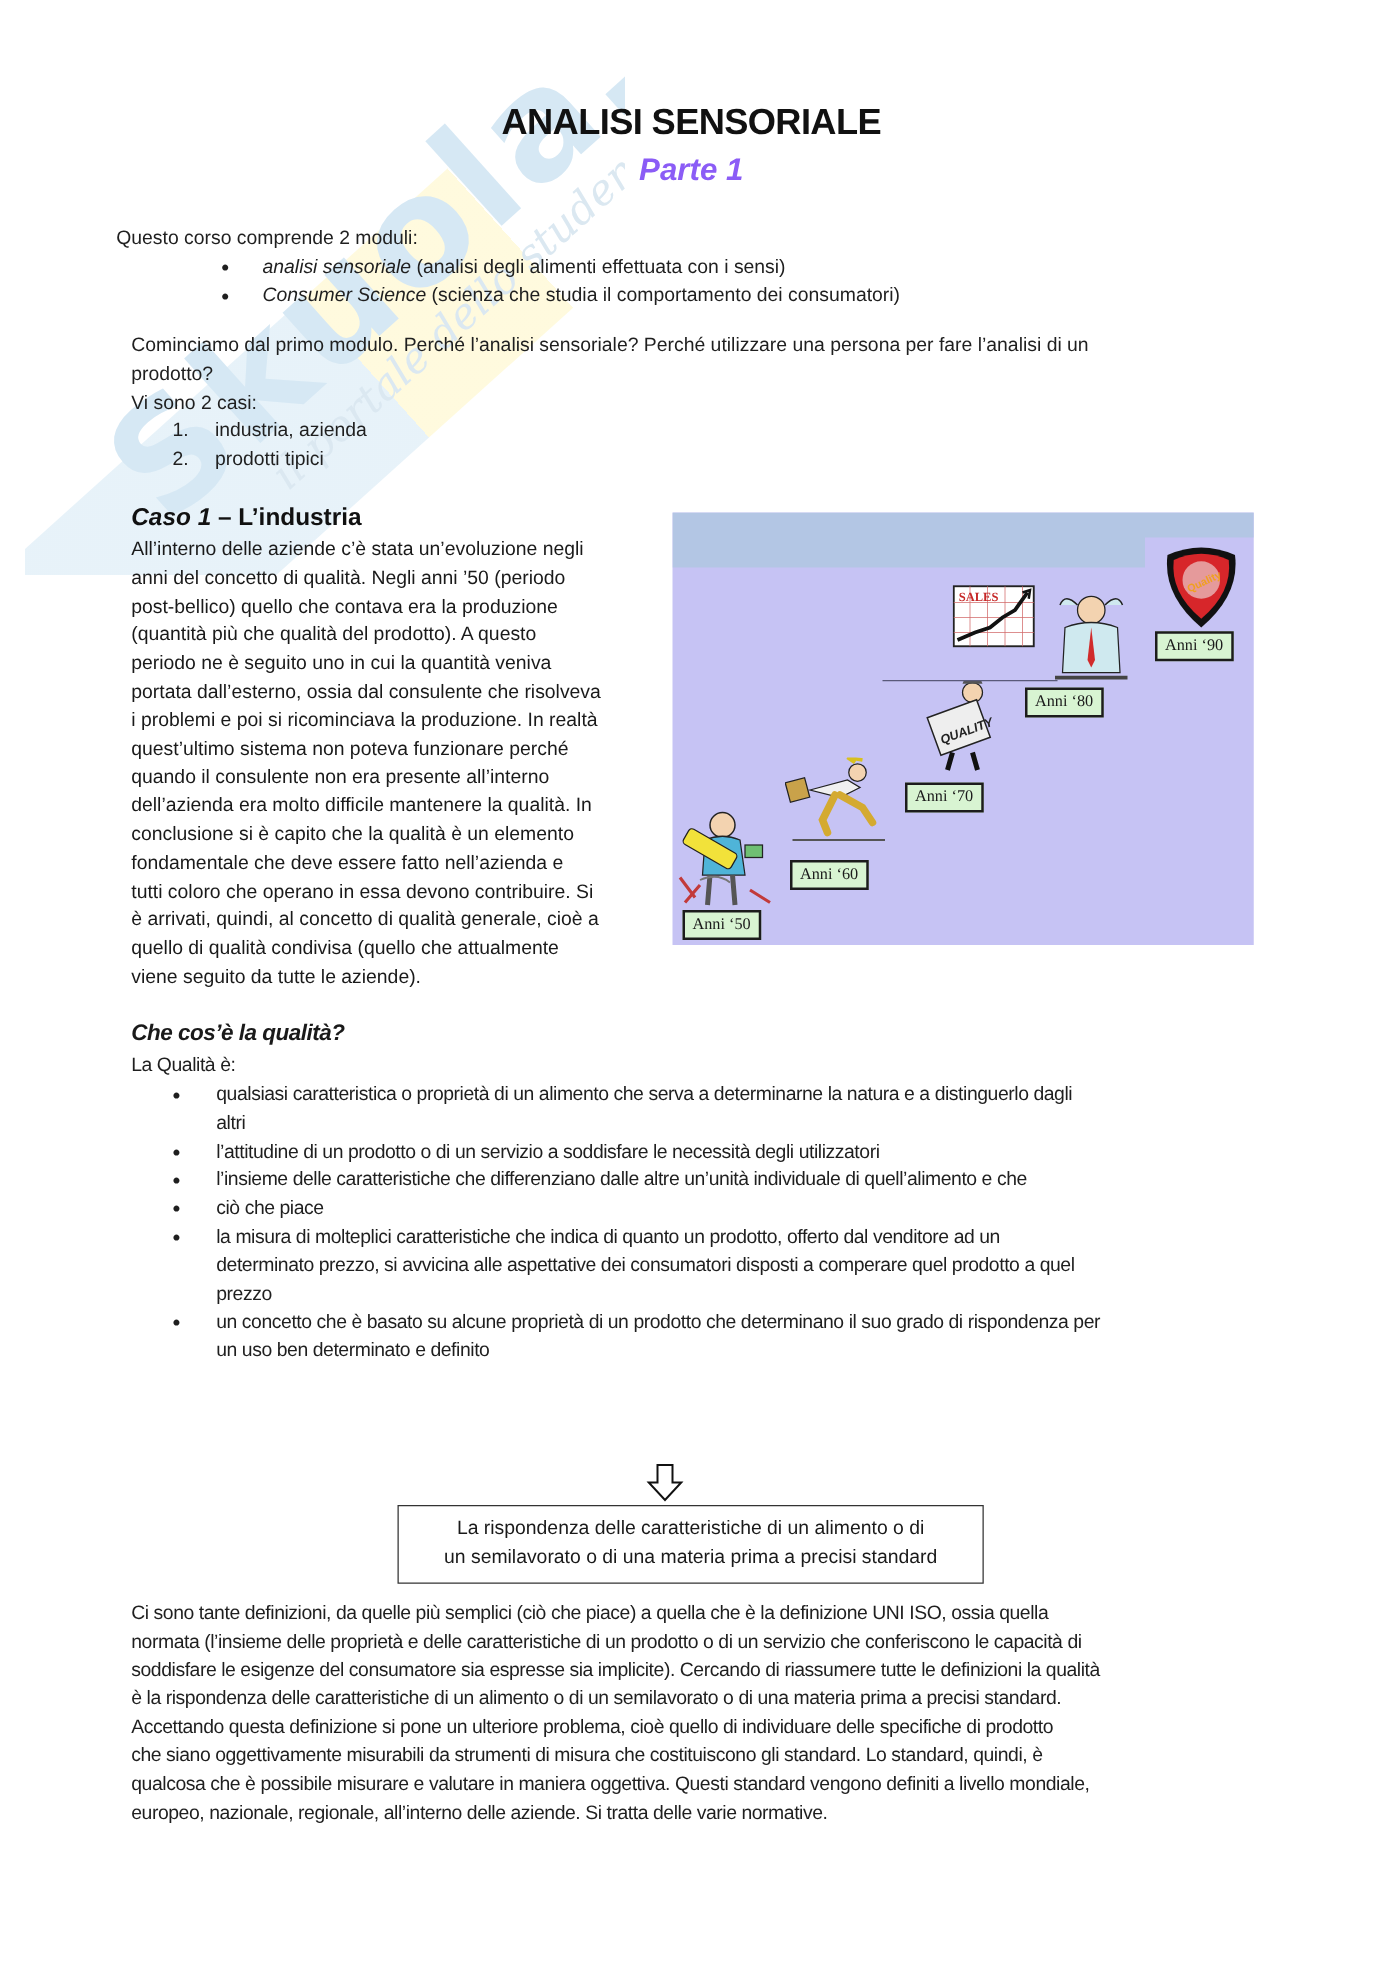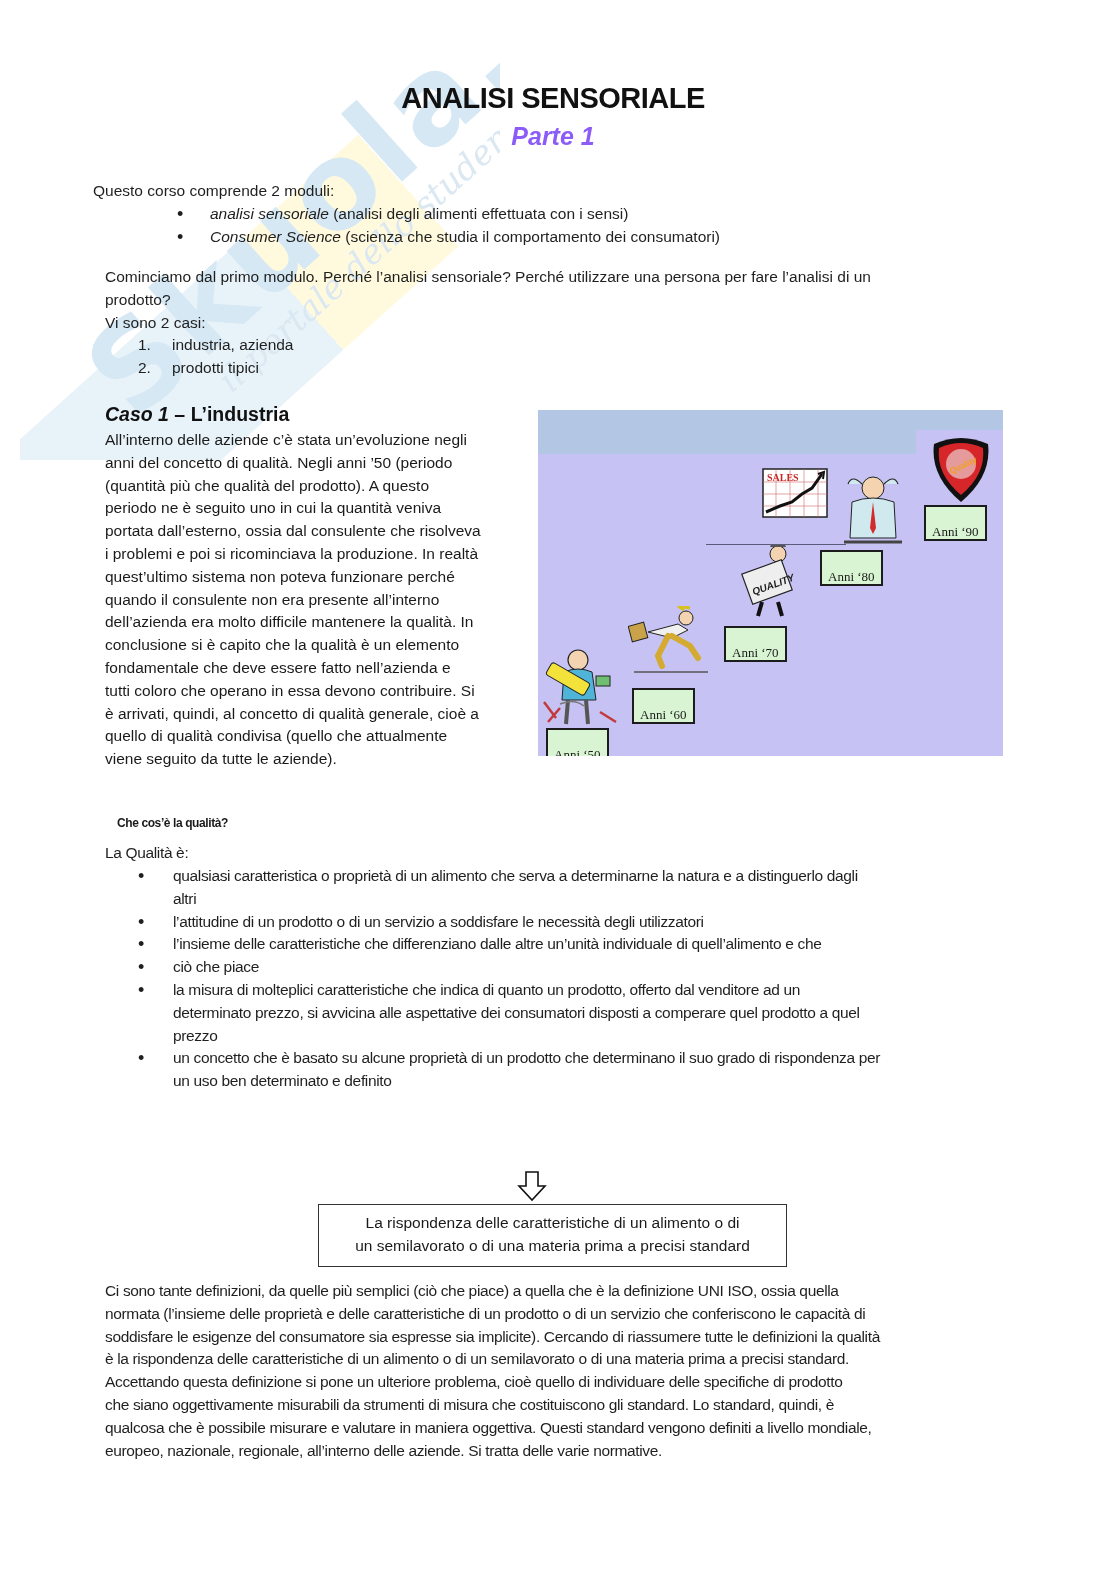--- a/index.html
+++ b/index.html
@@ -71,30 +71,30 @@
     .case-body { left: 105px; top: 429px; width: 430px; font-size: 15.5px; line-height: 22.8px; }
 
     
     .illus {
       left: 538px; top: 410px; width: 465px; height: 346px;
       background: #c6c3f4; overflow: hidden;
     }
     .illus .topband { position: absolute; left: 0; top: 0; width: 378px; height: 44px; background: #b3c6e4; }
     .illus .topband2 { position: absolute; left: 378px; top: 0; width: 87px; height: 20px; background: #b3c6e4; }
     .yr {
-      position: absolute; height: 24px; padding: 16px 6px;
+      position: absolute; height: 24px; padding: 0 6px;
       background: #d8f4d2; border: 2px solid #1c1c1c;
       font-family: "Liberation Serif", serif; font-size: 13px; color: #1b1b1b;
       line-height: 18px;
     }
     .figure { position: absolute; }
     .floorline { position: absolute; height: 1px; background: #5a5a7a; }
 
     .h-quality {
-      left: 117px; top: 816px; font-size: 12px; color: #1a1a1a;
+      left: 105px; top: 816px; font-size: 18px; font-style: italic; color: #1a1a1a;
       letter-spacing: -0.4px;
     }
     .qual-intro { left: 105px; top: 842px; }
     .qual-list { left: 105px; top: 865px; width: 900px; }
     .qual-list li { padding-left: 68px; }
     .qual-list li .dot { position: absolute; left: 33px; top: 0; }
 
     .arrow { left: 517px; top: 1170px; width: 30px; height: 32px; }
     .defbox {
       left: 318px; top: 1204px; width: 469px; height: 63px;
@@ -134,20 +134,21 @@
   </div>
   <ol class="abs txt bul-list num-list" style="list-style:none">
     <li><span class="n">1.</span><span>industria, azienda</span></li>
     <li><span class="n">2.</span><span>prodotti tipici</span></li>
   </ol>
 
   <h3 class="abs h-case"><span class="it">Caso 1</span><span> – L’industria</span></h3>
   <div class="abs case-body" id="case-body">
       <div>All’interno delle aziende c’è stata un’evoluzione negli</div>
       <div>anni del concetto di qualità. Negli anni ’50 (periodo</div>
+      <div>post-bellico) quello che contava era la produzione</div>
       <div>(quantità più che qualità del prodotto). A questo</div>
       <div>periodo ne è seguito uno in cui la quantità veniva</div>
       <div>portata dall’esterno, ossia dal consulente che risolveva</div>
       <div>i problemi e poi si ricominciava la produzione. In realtà</div>
       <div>quest’ultimo sistema non poteva funzionare perché</div>
       <div>quando il consulente non era presente all’interno</div>
       <div>dell’azienda era molto difficile mantenere la qualità. In</div>
       <div>conclusione si è capito che la qualità è un elemento</div>
       <div>fondamentale che deve essere fatto nell’azienda e</div>
       <div>tutti coloro che operano in essa devono contribuire. Si</div>

